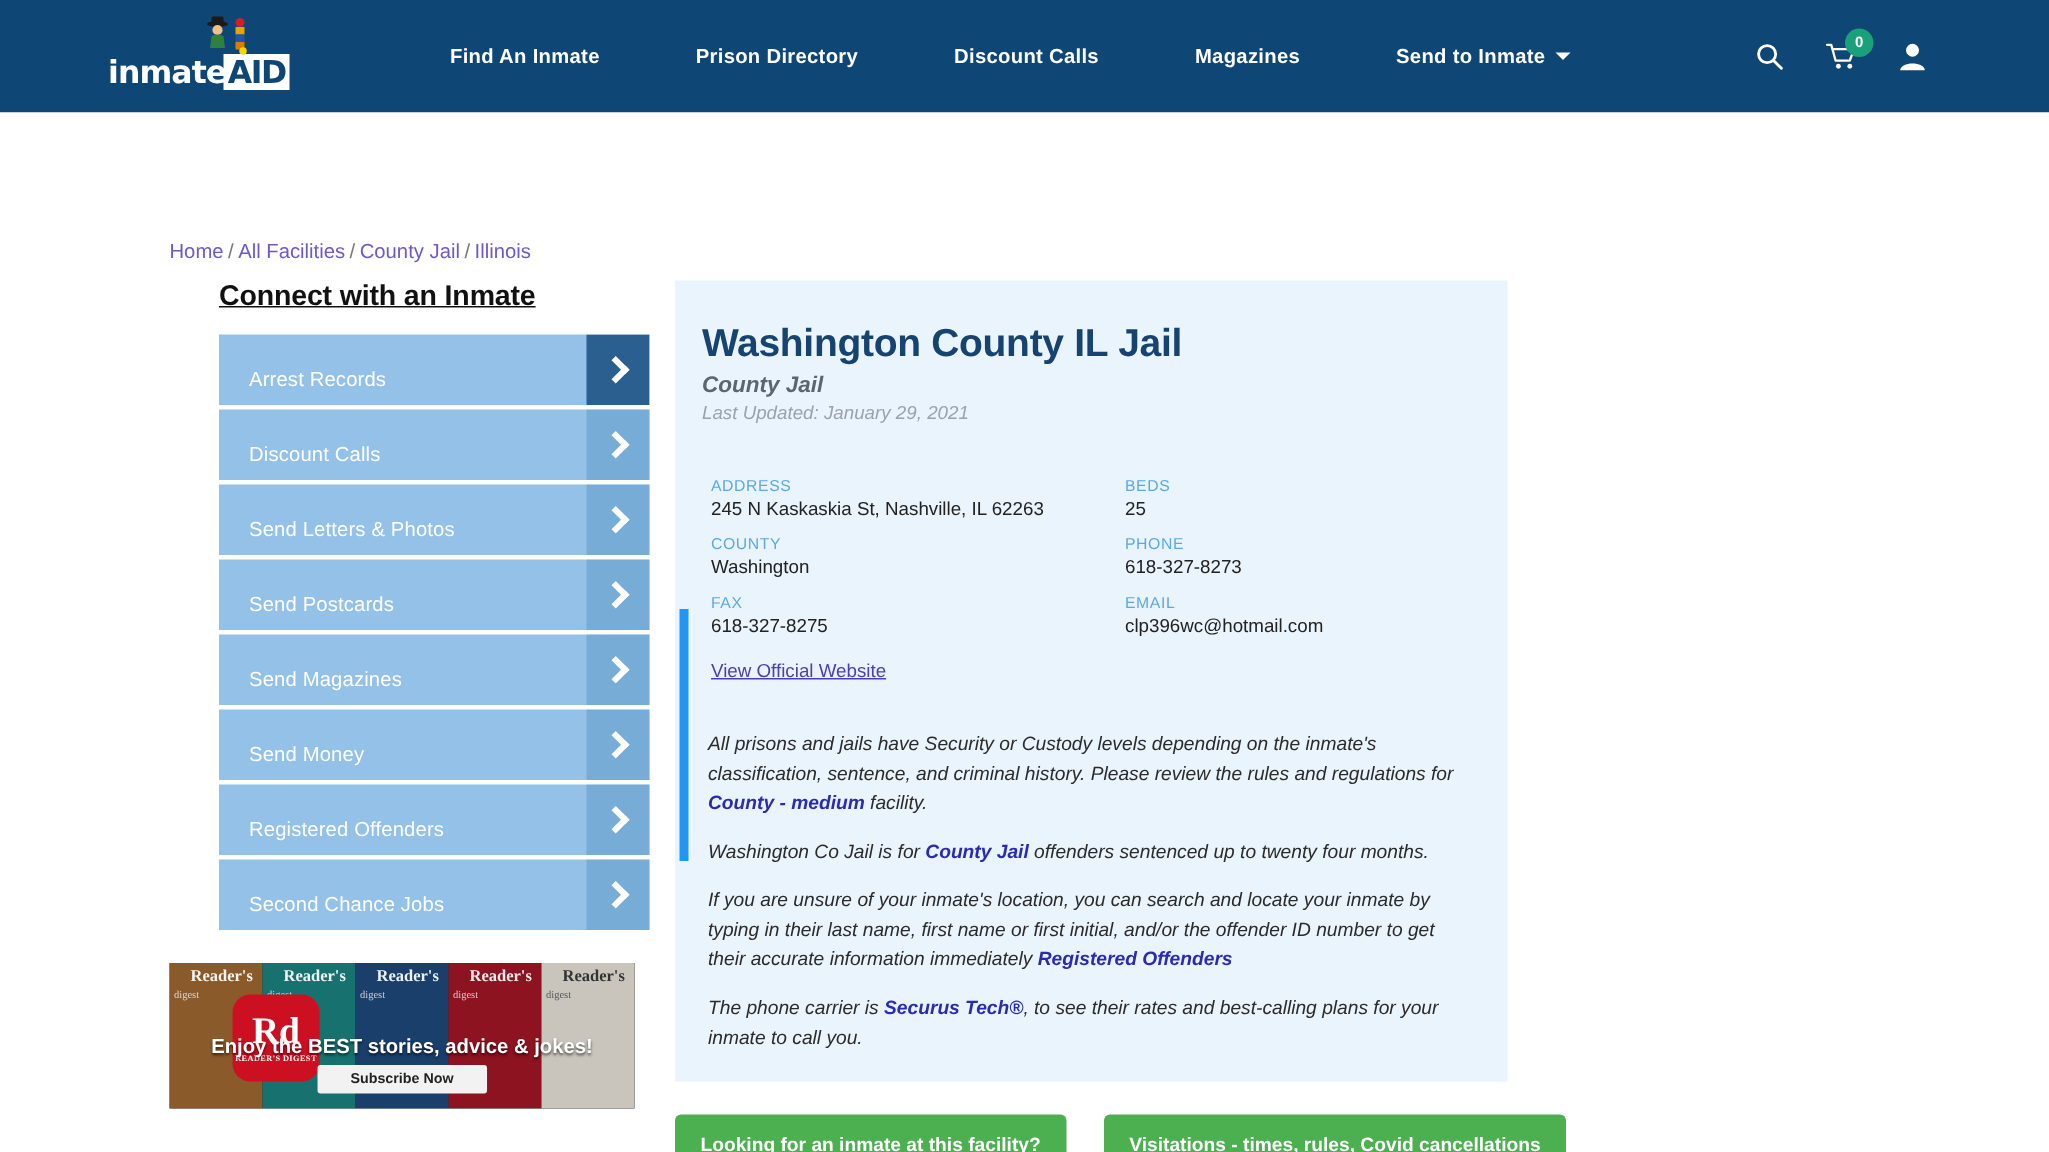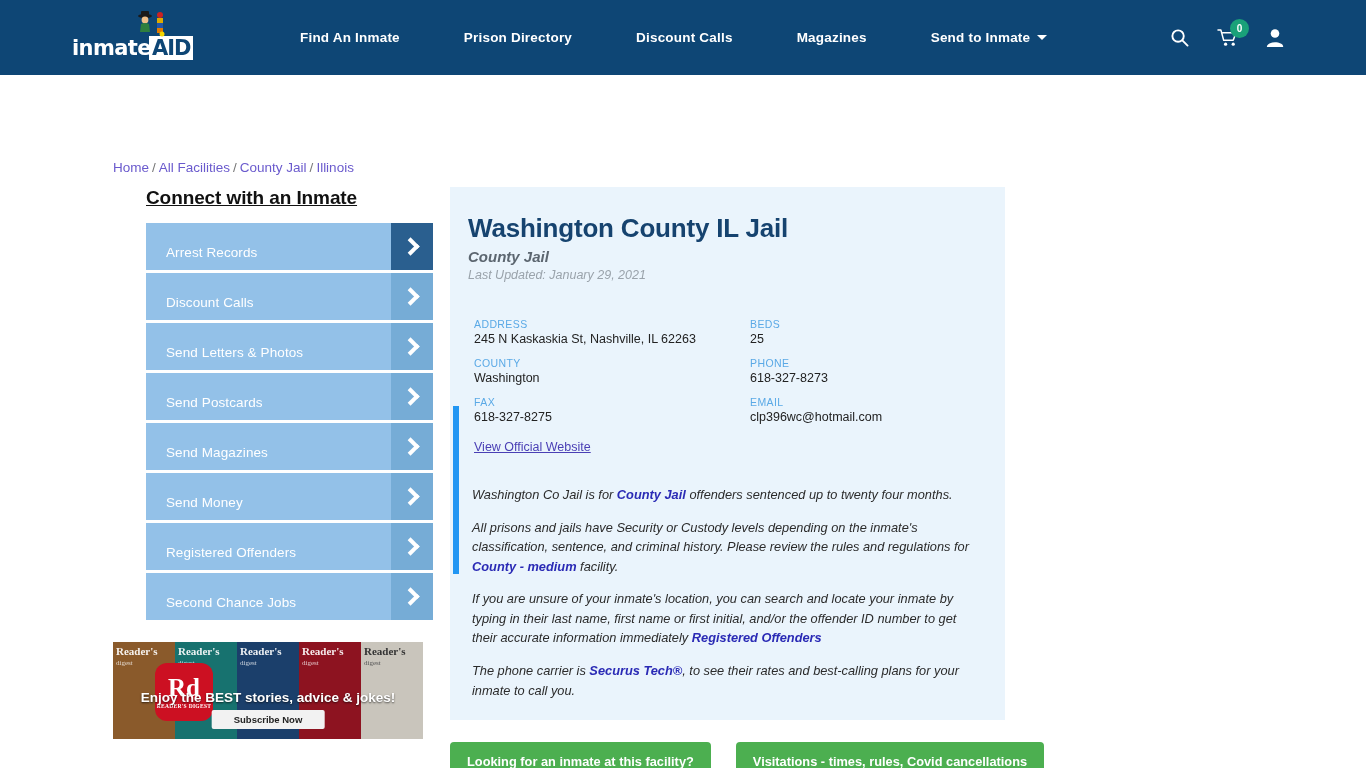--- a/index.html
+++ b/index.html
@@ -154,21 +154,21 @@
     position: absolute;
     left: 113px; top: 567px;
     width: 310px; height: 97px;
     overflow: hidden;
     cursor: pointer;
     background: #222;
   }
   #ad-strips { display: flex; height: 100%; width: 100%; }
   #ad-strips .strip { flex: 1; height: 100%; position: relative; }
   .strip .strip-title {
-    position: absolute; top: 4px; left: 3px; right: 3px;
+    position: absolute; top: 4px; left: 14px; right: 3px;
     color: rgba(255,255,255,0.92);
     font-size: 11px; font-weight: bold;
     font-family: "Liberation Serif", serif;
     line-height: 1.05;
   }
   .strip .strip-sub {
     position: absolute; top: 17px; left: 3px;
     color: rgba(255,255,255,0.75);
     font-size: 7px;
     font-family: "Liberation Serif", serif;
@@ -483,22 +483,22 @@
         </div>
         <div class="info-cell">
           <div class="info-label">EMAIL</div>
           <div class="info-value">clp396wc@hotmail.com</div>
         </div>
       </div>
       <a id="official-link">View Official Website</a>
     </div>
 
     <div id="desc-block">
+      <p><span>All prisons and jails have Security or Custody levels depending on the inmate's classification, sentence, and criminal history. Please review the rules and regulations for </span><b>County - medium</b><span> facility.</span></p>
       <p><span>Washington Co Jail is for </span><b>County Jail</b><span> offenders sentenced up to twenty four months.</span></p>
-      <p><span>All prisons and jails have Security or Custody levels depending on the inmate's classification, sentence, and criminal history. Please review the rules and regulations for </span><b>County - medium</b><span> facility.</span></p>
       <p><span>If you are unsure of your inmate's location, you can search and locate your inmate by typing in their last name, first name or first initial, and/or the offender ID number to get their accurate information immediately </span><b>Registered Offenders</b></p>
       <p><span>The phone carrier is </span><b>Securus Tech®</b><span>, to see their rates and best-calling plans for your inmate to call you.</span></p>
     </div>
 
     <div id="cta-row">
       <button class="cta-btn">Looking for an inmate at this facility?</button>
       <button class="cta-btn">Visitations - times, rules, Covid cancellations</button>
     </div>
   </div>
 

